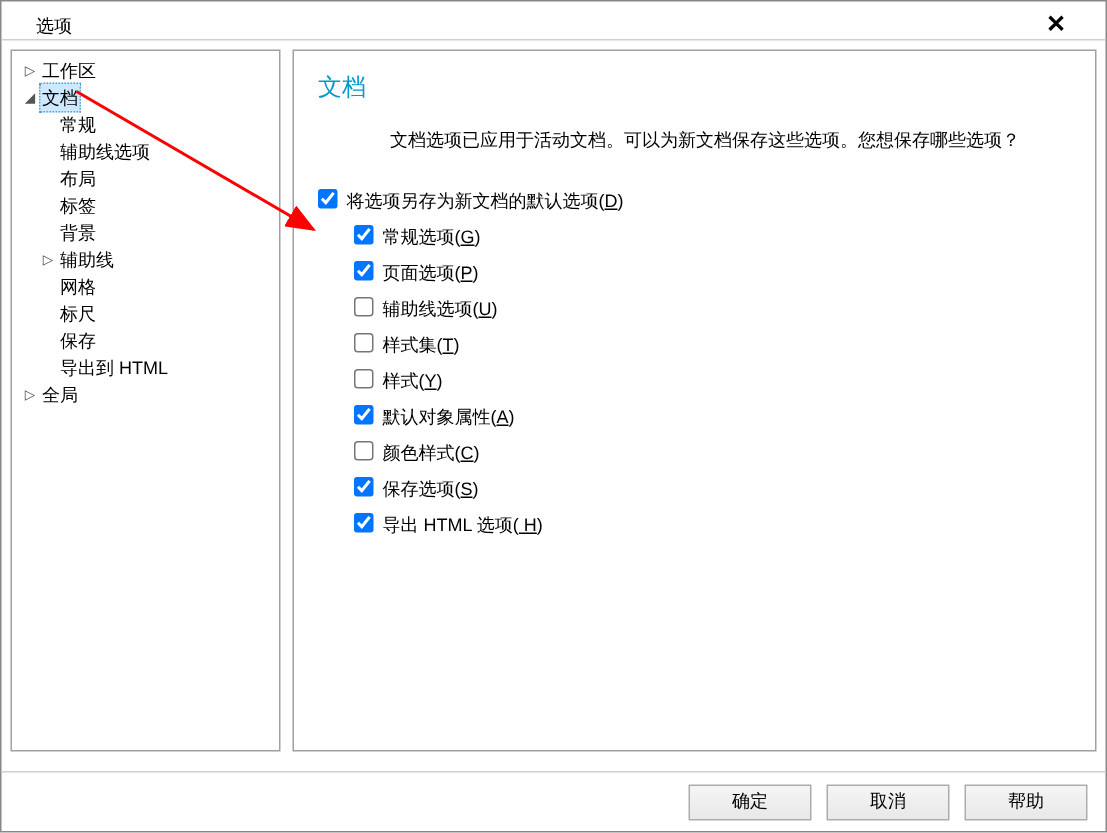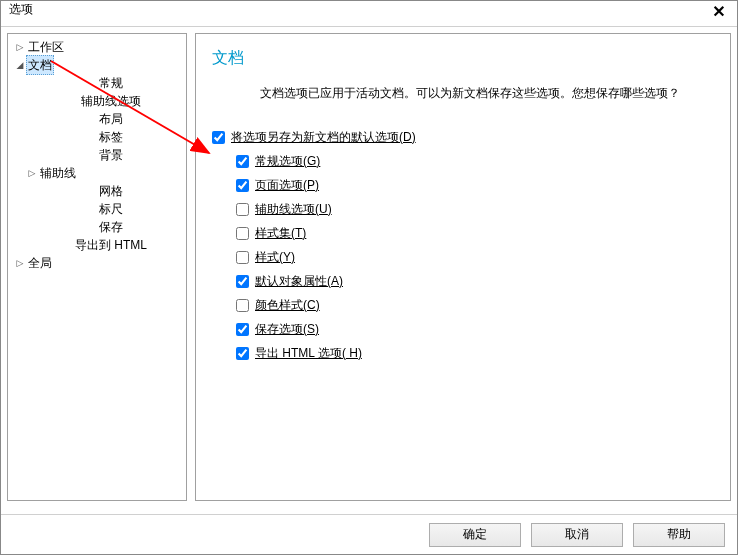--- a/index.html
+++ b/index.html
@@ -1,38 +1,38 @@
 <!DOCTYPE html>
 <html><head>
   <meta charset="utf-8">
   <style>
     * { box-sizing: border-box; margin: 0; padding: 0; }
     body { font-family: "Microsoft YaHei", "SimSun", sans-serif; font-size: 12px; background: #fff; color: #000; }
     .window { width: 738px; height: 555px; border: 1px solid #888; background: #fff; position: relative; }
-    .titlebar { height: 26px; border-bottom: 1px solid #d0d0d0; display: flex; align-items: flex-start; justify-content: space-between; padding: 0 8px; }
+    .titlebar { height: 26px; border-bottom: 1px solid #d0d0d0; display: flex; align-items: flex-end; justify-content: space-between; padding: 0 23px; }
     .titlebar-title { font-size: 12px; }
     .close-btn { width: 20px; height: 20px; display: flex; align-items: center; justify-content: center; cursor: pointer; font-size: 16px; font-weight: bold; }
     .content { display: flex; height: 480px; padding: 6px; gap: 8px; }
     .sidebar { width: 180px; border: 1px solid #a0a0a0; overflow: auto; padding: 4px 2px; background: #fff; }
     .tree-item { display: flex; align-items: center; height: 18px; line-height: 18px; cursor: default; padding-left: 4px; }
     .tree-arrow { width: 12px; display: inline-flex; align-items: center; justify-content: center; font-size: 9px; color: #555; }
     .tree-label { padding: 0 2px; }
     .tree-selected { background: #cde8ff; border: 1px dotted #5a9fd4; padding: 0 1px; }
-    .tree-child { padding-left: 28px; justify-content: center; }
+    .tree-child { padding-left: 28px; }
     .tree-sub { padding-left: 16px; }
     .main { flex: 1; border: 1px solid #a0a0a0; padding: 14px 16px; background: #fff; position: relative; }
     .main-heading { color: #0099cc; font-size: 16px; font-weight: normal; margin-bottom: 16px; }
     .main-desc { font-size: 12px; margin-bottom: 24px; line-height: 1.4; margin-left: 48px; }
-    .checkbox-row { display: flex; align-items: center; height: 24px; text-decoration: underline; }
+    .checkbox-row { display: flex; align-items: flex-start; height: 24px; }
     .checkbox-indent { margin-left: 24px; }
     .cb { width: 13px; height: 13px; margin-right: 6px; }
     .cb-label { font-size: 12px; }
     .underline { text-decoration: underline; }
     .footer { position: absolute; bottom: 0; left: 0; right: 0; height: 40px; border-top: 1px solid #d0d0d0; display: flex; justify-content: flex-end; align-items: center; padding-right: 12px; gap: 10px; }
-    .btn { width: 92px; height: 24px; border: 1px solid #adadad; background: linear-gradient(#f5f5f5, #e8e8e8); font-size: 12px; cursor: pointer; }
+    .btn { width: 82px; height: 24px; border: 1px solid #adadad; background: linear-gradient(#f5f5f5, #e8e8e8); font-size: 12px; cursor: pointer; }
     .arrow-overlay { position: absolute; pointer-events: none; z-index: 100; }
   </style>
 </head>
 <body>
 
 <div class="window">
   <div class="titlebar">
     <span class="titlebar-title">选项</span>
     <span class="close-btn">✕</span>
   </div>

